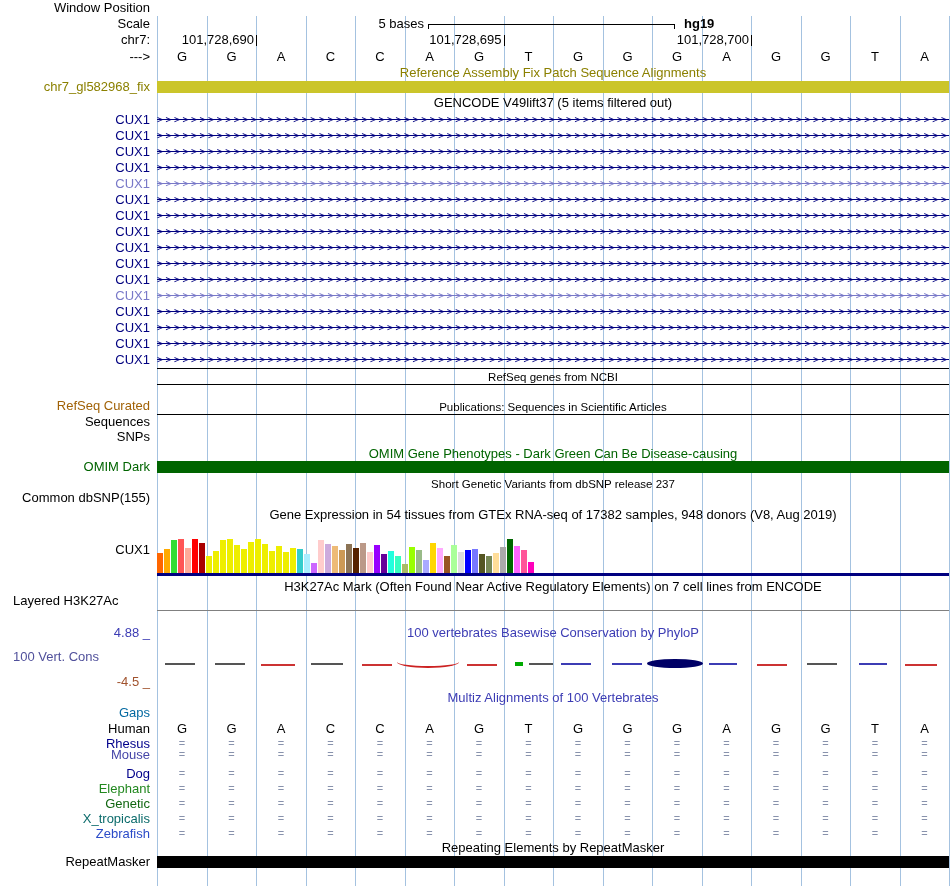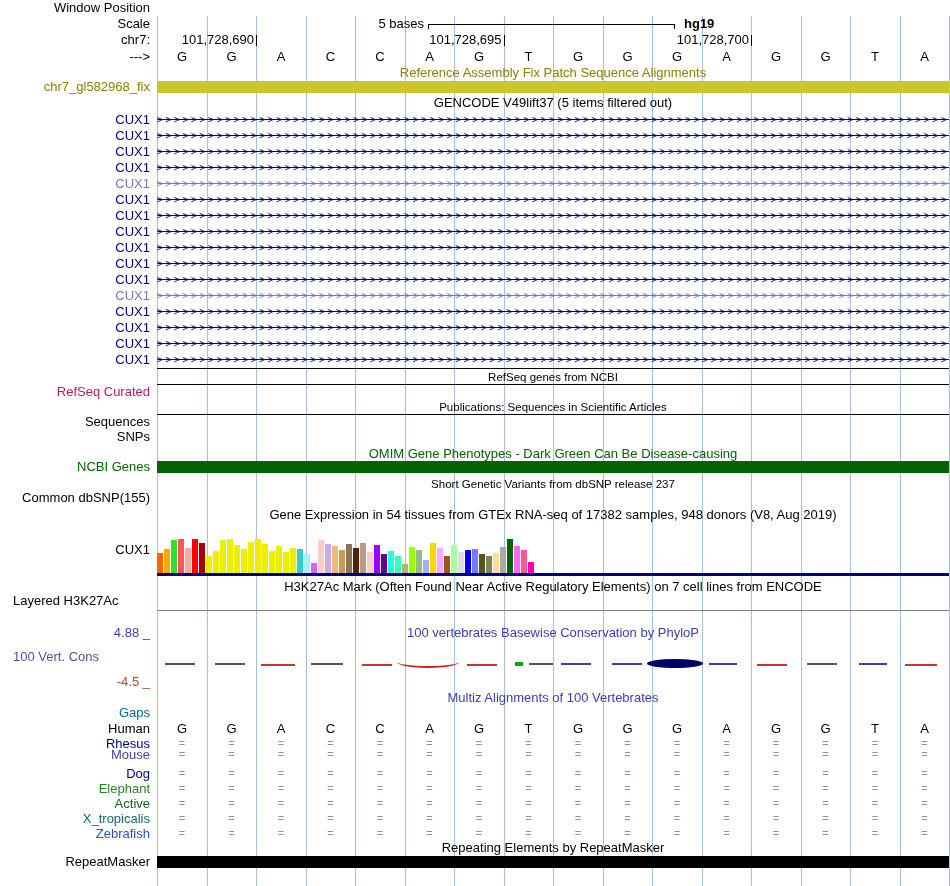--- a/index.html
+++ b/index.html
@@ -10,21 +10,21 @@
   .vline { position:absolute; top:0; bottom:0; width:1px; background:#A4C2E0; }
   .row  { position:absolute; left:0; width:950px; line-height:14px; z-index:1; }
   .lbl  { position:absolute; left:0; top:0; width:150px; text-align:right; white-space:nowrap; }
   .ll   { text-align:left; padding-left:13px; width:300px; }
   .main { position:absolute; left:157px; top:0; width:792px; }
   .center { text-align:center; }
   .sm   { font-size:11.5px; }
   .olive{ color:#8B8000; }
   .green{ color:#006400; }
   .blue { color:#3C3CB4; }
-  .navy { color:#be185d; }
+  .navy { color:#a16207;margin-top:14px; }
   .bar  { position:absolute; left:157px; width:792px; z-index:1; }
   .sepline { position:absolute; left:157px; width:792px; height:1px; background:#000; z-index:1; }
   .grayline{ position:absolute; left:157px; width:792px; height:1px; background:#808080; z-index:1; }
   .base { position:absolute; top:0; width:50px; text-align:center; }
   .coordtext { position:absolute; top:0; width:110px; text-align:right; }
   .cootick { position:absolute; top:2px; width:1px; height:11px; background:#000; }
   .scaletext { position:absolute; left:170px; width:97px; text-align:right; top:0; }
   .scalebar { position:absolute; left:271px; top:7px; width:247px; height:5px;
               border-top:1px solid #000; border-left:1px solid #000; border-right:1px solid #000; }
   .scaleasm { position:absolute; left:527px; top:0;font-weight:bold; }
@@ -226,21 +226,21 @@
   </div>
 
   <div class="row" style="top:430px;height:14px">
     <div class="lbl">SNPs</div>
   </div>
 
   <div class="row" style="top:447px;height:13px">
     <div class="main center green">OMIM Gene Phenotypes - Dark Green Can Be Disease-causing</div>
   </div>
   <div class="row" style="top:460px;height:14px">
-    <div class="lbl green">NCBI Genes</div>
+    <div class="lbl green">OMIM Dark</div>
   </div>
   <div class="bar" style="top: 461px; height: 12px; background: rgb(0, 100, 0);"></div>
 
   <div class="row" style="top:477px;height:12px">
     <div class="main center sm">Short Genetic Variants from dbSNP release 237</div>
   </div>
   <div class="row" style="top:491px;height:14px">
     <div class="lbl">Common dbSNP(155)</div>
   </div>
 
@@ -454,21 +454,21 @@
           <div class="gapmark" style="left: 445.5px;">=</div>
           <div class="gapmark" style="left: 495px;">=</div>
           <div class="gapmark" style="left: 544.5px;">=</div>
           <div class="gapmark" style="left: 594px;">=</div>
           <div class="gapmark" style="left: 643.5px;">=</div>
           <div class="gapmark" style="left: 693px;">=</div>
           <div class="gapmark" style="left: 742.5px;">=</div>
         </div>
       </div>
       <div class="sprow" style="top: 60px;">
-        <div class="lbl" style="color: rgb(17, 102, 17);">Active</div>
+        <div class="lbl" style="color: rgb(17, 102, 17);">Genetic</div>
         <div class="main">
           <div class="gapmark" style="left: 0px;">=</div>
           <div class="gapmark" style="left: 49.5px;">=</div>
           <div class="gapmark" style="left: 99px;">=</div>
           <div class="gapmark" style="left: 148.5px;">=</div>
           <div class="gapmark" style="left: 198px;">=</div>
           <div class="gapmark" style="left: 247.5px;">=</div>
           <div class="gapmark" style="left: 297px;">=</div>
           <div class="gapmark" style="left: 346.5px;">=</div>
           <div class="gapmark" style="left: 396px;">=</div>

